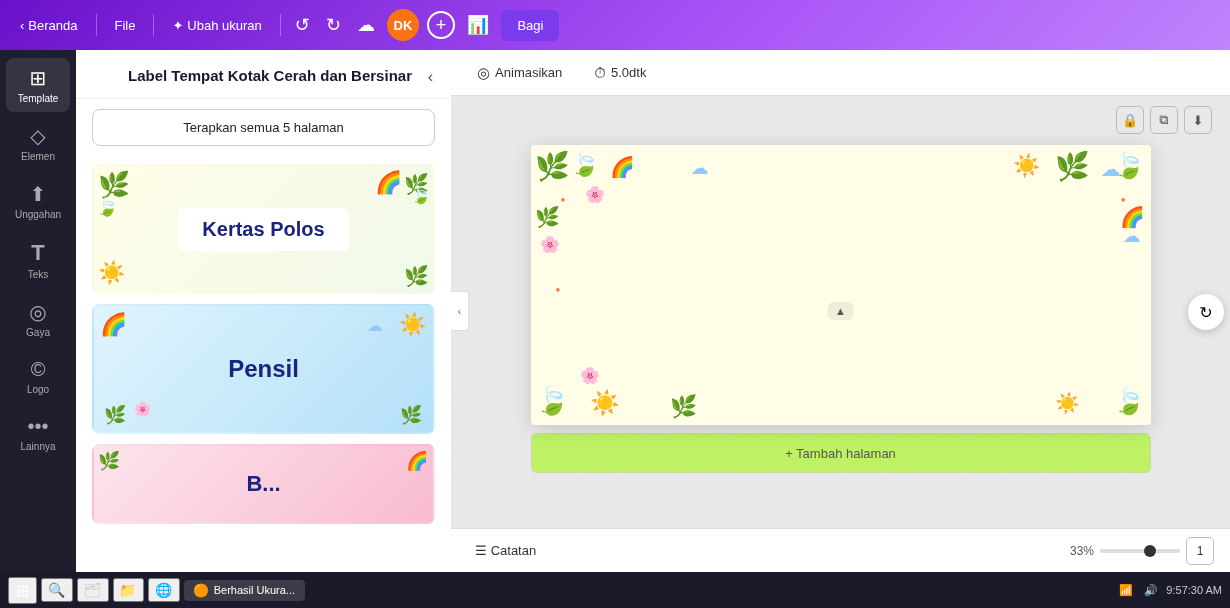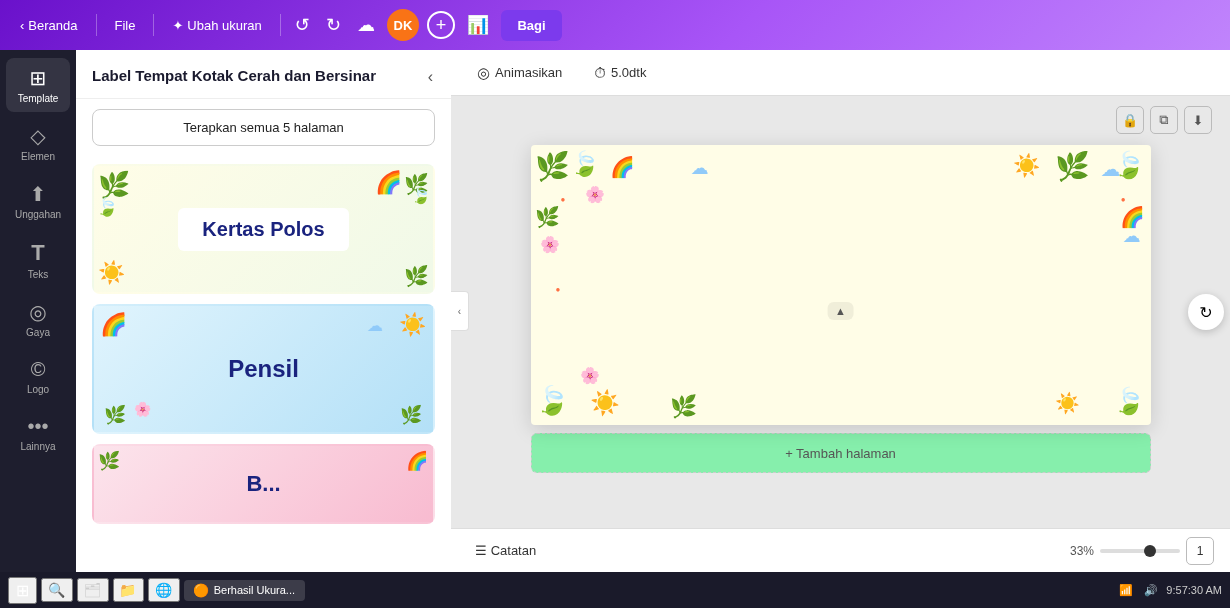--- a/index.html
+++ b/index.html
@@ -26,21 +26,21 @@
       flex: 1; text-align: center; color: white; font-size: 14px; font-weight: 500;
     }
     .nav-right { display: flex; align-items: center; gap: 8px; }
     .avatar {
       width: 32px; height: 32px; border-radius: 50%;
       background: #f97316; color: white; font-size: 13px; font-weight: bold;
       display: flex; align-items: center; justify-content: center;
     }
     .btn-share {
       background: #7c3aed; color: white; border: none; border-radius: 6px;
-      padding: 8px 16px; font-size: 13px; cursor: pointer; font-weight: 700;
+      padding: 8px 16px; font-size: 13px; cursor: pointer; font-weight: 400;
     }
     .btn-add {
       width: 28px; height: 28px; border-radius: 50%; border: 2px solid white;
       color: white; background: none; font-size: 18px; cursor: pointer;
       display: flex; align-items: center; justify-content: center;
     }
     .icon-btn {
       background: none; border: none; color: white; cursor: pointer;
       font-size: 18px; padding: 4px; border-radius: 4px;
       display: flex; align-items: center; justify-content: center;
@@ -82,21 +82,21 @@
       flex-shrink: 0;
       overflow: hidden;
     }
     .panel-header {
       display: flex;
       align-items: flex-start;
       justify-content: space-between;
       padding: 16px 16px 10px 16px;
       border-bottom: 1px solid #eee;
     }
-    .panel-title { font-size: 15px; font-weight: 600; color: #1a1a2e; line-height: 1.3; }
+    .panel-title { font-size: 15px; font-weight: 600; color: #1a1a2e; line-height: 1.3; margin-left: 36px; }
     .collapse-btn { background: none; border: none; cursor: pointer; font-size: 16px; color: #555; padding: 2px; }
     .apply-all-btn {
       margin: 10px 16px;
       padding: 10px;
       background: white;
       border: 1.5px solid #ccc;
       border-radius: 8px;
       font-size: 13px;
       font-weight: 500;
       cursor: pointer;
@@ -213,21 +213,21 @@
       background: none; border: 1px solid #bbb;
       border-radius: 5px; cursor: pointer;
       display: flex; align-items: center; justify-content: center;
       font-size: 13px; color: #555;
     }
 
     
     .add-page-bar {
       height: 40px;
       display: flex; align-items: center; justify-content: center;
-      background: #86efac;
+      background: #bef264;
       border: 1px dashed #ccc;
       border-radius: 6px;
       margin: 0 30px;
       cursor: pointer;
       font-size: 13px; color: #555;
       margin-bottom: 6px;
       width: 620px;
       align-self: center;
     }
 

